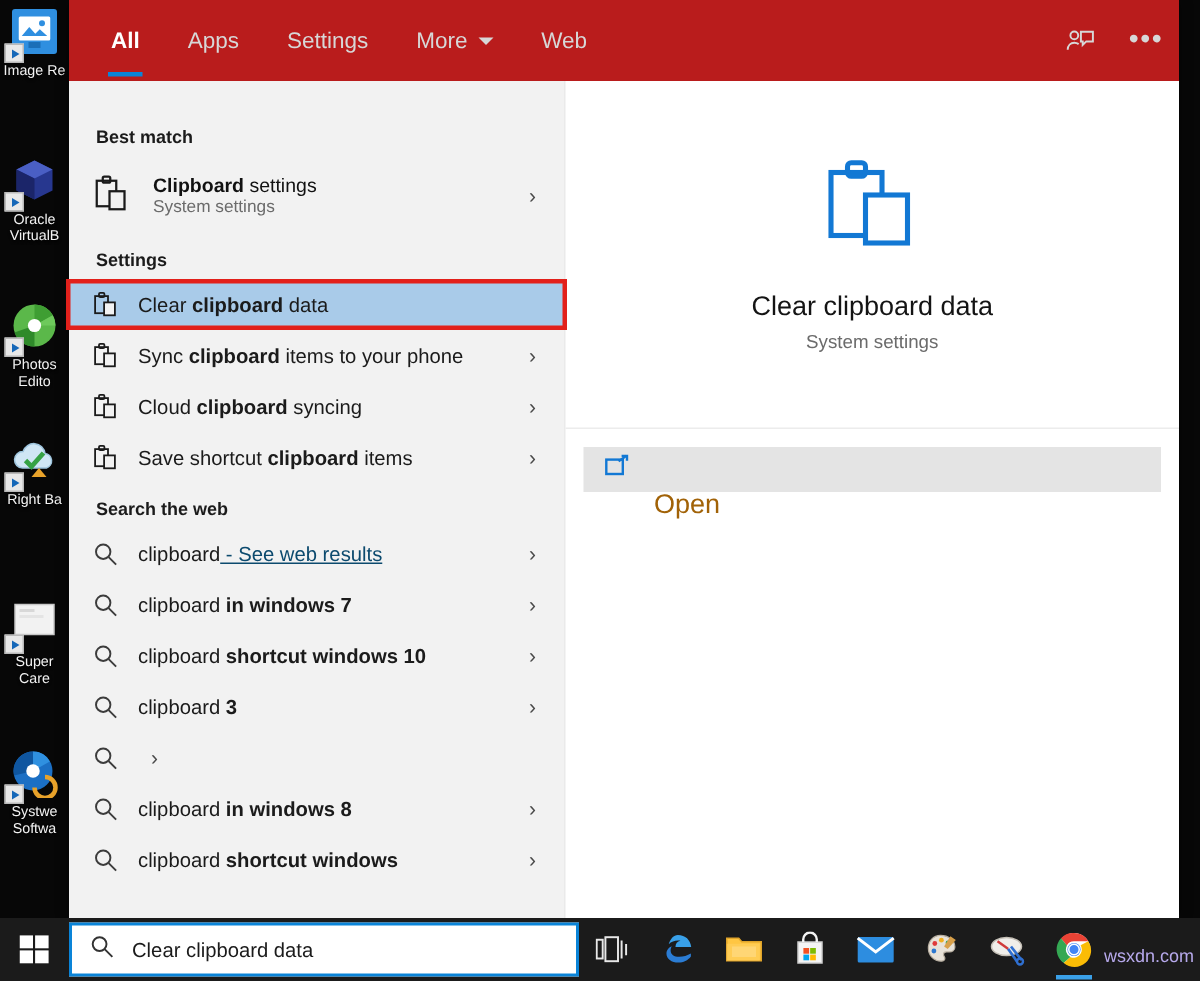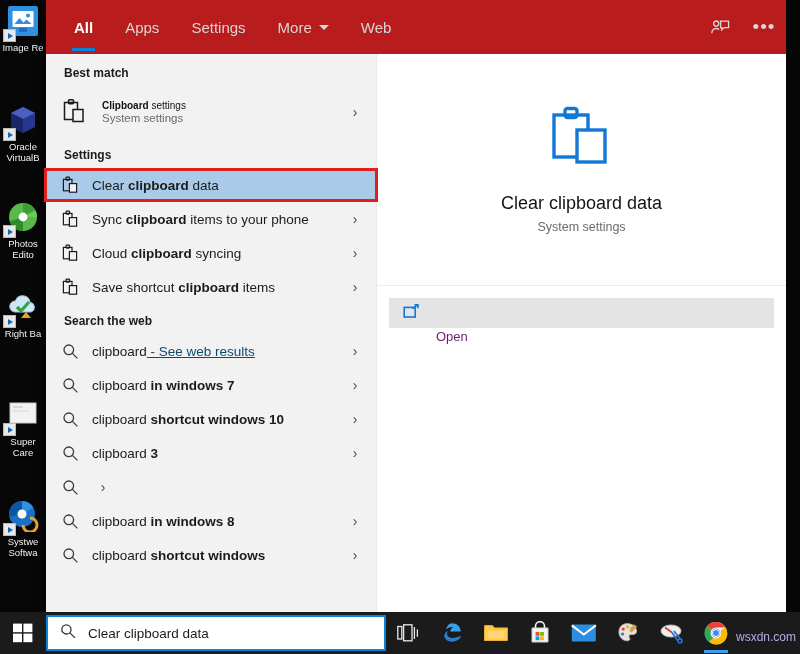--- a/index.html
+++ b/index.html
@@ -102,21 +102,21 @@
   }
   .dots { font-size: 19px; letter-spacing: 1px; line-height: 10px; }
 
   #panel-body {
     display: flex;
     height: 558px;
   }
   #results {
     width: 330px;
     background: #f2f2f2;
-    padding-top: 2px;
+    padding-top: 20px;
     position: relative;
   }
   #preview {
     flex: 1;
     background: #ffffff;
     border-left: 1px solid #eaeaea;
   }
 
   .group-title {
     font-size: 12px;
@@ -139,21 +139,21 @@
     flex: none;
   }
   .row.best .row-icon { width: 40px; }
   .row-text {
     flex: 1;
     font-size: 13.5px;
     color: #1b1b1b;
     white-space: nowrap;
     overflow: hidden;
   }
-  .row.best .row-title { font-size: 10px; color: #111; }
+  .row.best .row-title { font-size: 13px; color: #111; }
   .row.best .row-sub { font-size: 11.5px; color: #6b6b6b; margin-top: 1px; }
   .row-text b { font-weight: bold; }
   .dim { color: #0c4a6e; text-decoration: underline; }
   .chev {
     flex: none;
     width: 22px;
     text-align: center;
     color: #4a4a4a;
     font-size: 14px;
   }
@@ -190,22 +190,22 @@
   .action-row {
     display: flex;
     align-items: center;
     height: 30px;
     margin: 12px 12px 0 12px;
     padding-left: 14px;
     background: #e4e4e4;
     cursor: default;
   }
   .action-label {
-    font-size: 13px;
-    color: #701a75;
+    font-size: 18px;
+    color: #a16207;
     margin-left: 16px;
     margin-top: 46px;
   }
 
   
   #taskbar {
     position: absolute;
     left: 0; bottom: 0;
     width: 800px; height: 42px;
     background: #1b1b1b;

